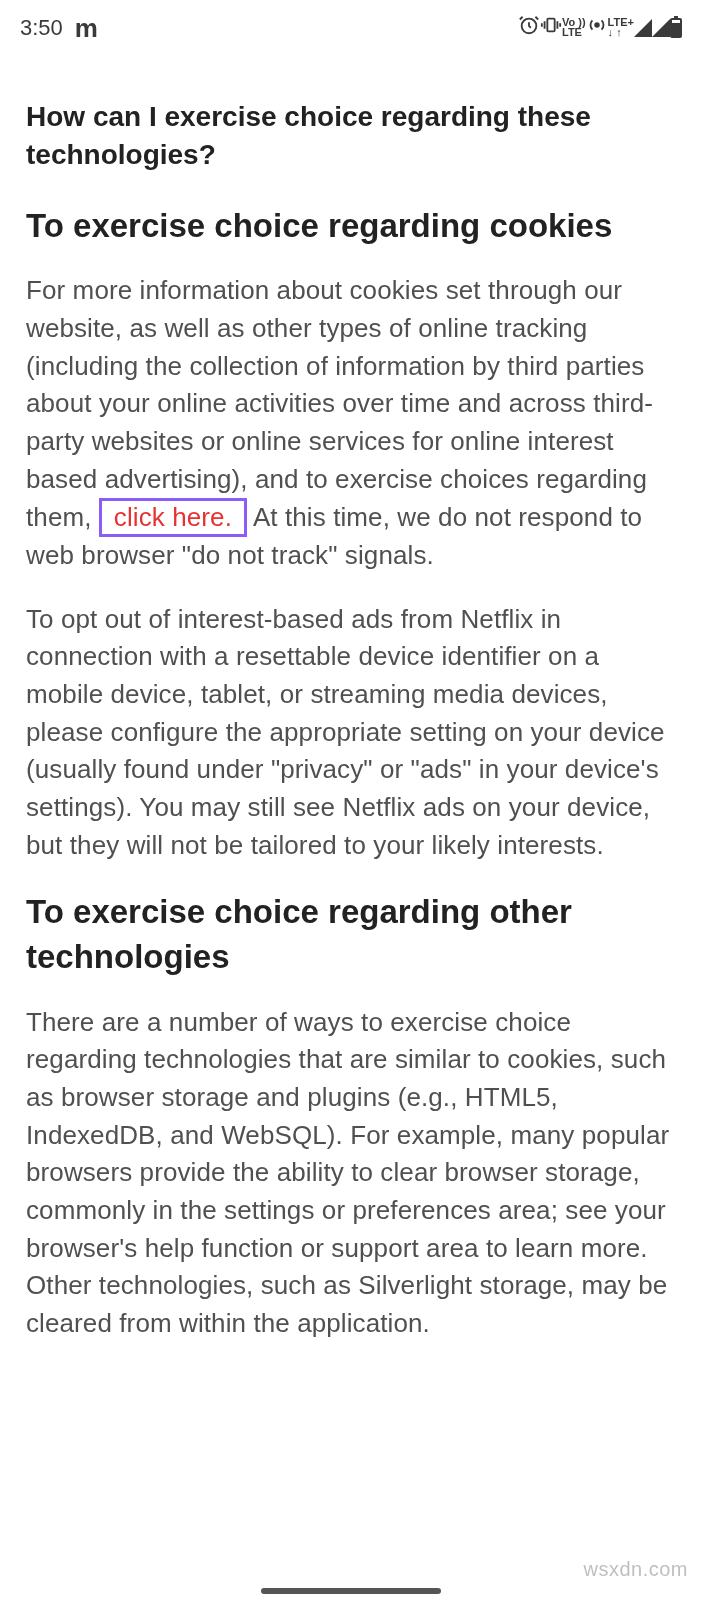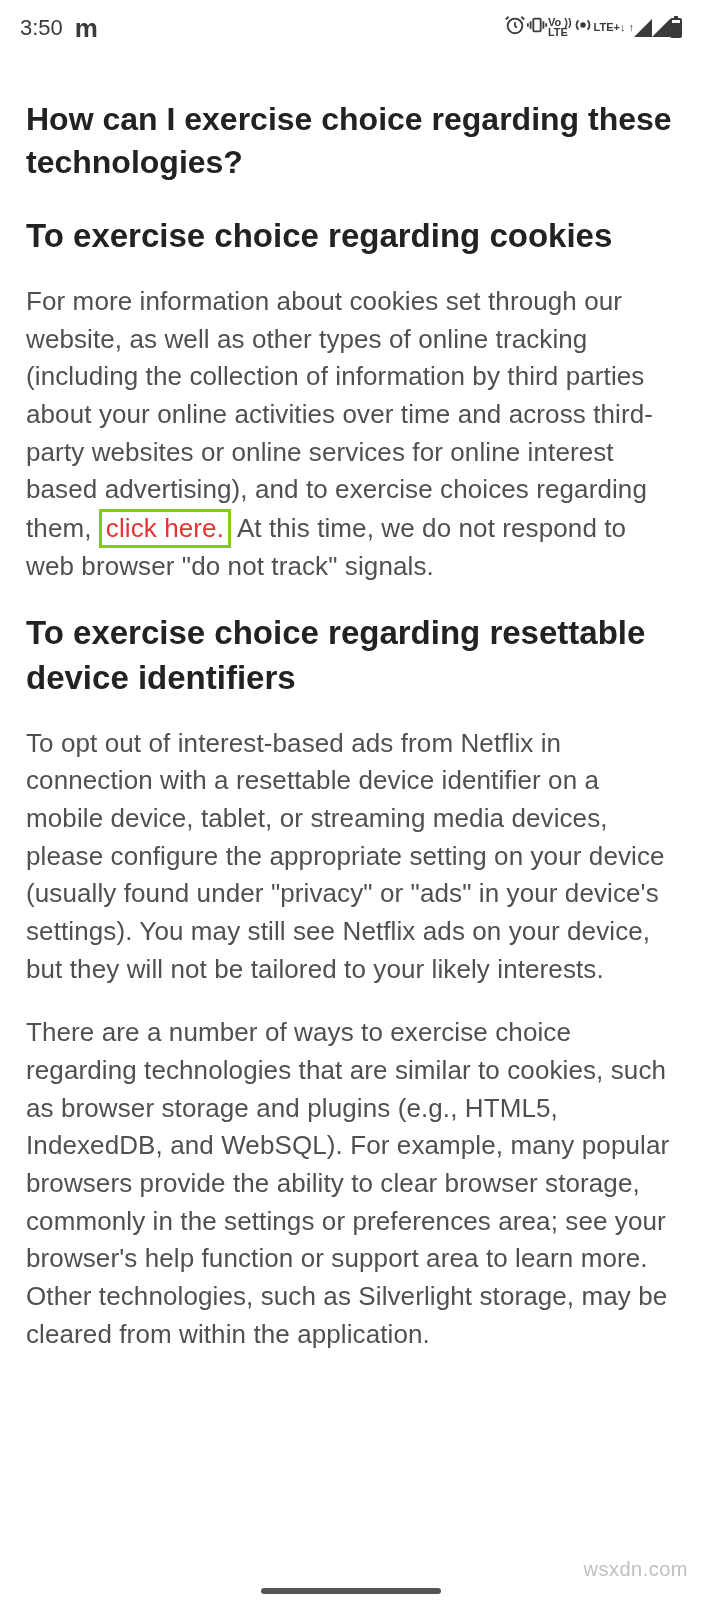--- a/index.html
+++ b/index.html
@@ -2,30 +2,30 @@
 <html><head>
 <meta charset="utf-8">
 <style>
   * { box-sizing: border-box; margin: 0; padding: 0; }
   html, body { width: 702px; height: 1600px; background: #fff; font-family: Arial, Helvetica, sans-serif; color: #212121; overflow: hidden; }
   .status-bar { height: 56px; display: flex; align-items: center; justify-content: space-between; padding: 0 20px; font-size: 22px; color: #3a3a3a; }
   .status-left { display: flex; align-items: center; gap: 12px; }
   .status-right { display: flex; align-items: center; }
   .m-icon { font-weight: 700; font-size: 26px; letter-spacing: -2px; }
   .lte-block { display: flex; flex-direction: column; line-height: 0.9; font-size: 11px; font-weight: 600; text-align: left; }
-  .lteplus { display: flex; line-height: 0.9; font-size: 11px; font-weight: 600; text-align: left; }
+  .lteplus { display: flex; flex-direction: column; line-height: 0.9; font-size: 11px; font-weight: 600; text-align: left; }
   .tri { width: 0; height: 0; border-style: solid; border-width: 0 0 18px 18px; border-color: transparent transparent #3a3a3a transparent; }
   .batt { width: 12px; height: 20px; border: 2px solid #3a3a3a; border-radius: 2px; position: relative; }
   .batt::before { content: ""; position: absolute; top: -4px; left: 2px; width: 4px; height: 2px; background: #3a3a3a; }
   .batt::after { content: ""; position: absolute; bottom: 0; left: 0; right: 0; height: 80%; background: #3a3a3a; }
   .content { padding: 28px 26px 10px 26px; }
-  h2 { font-size: 32px; font-weight: 700; line-height: 1.35; margin: 14px 0 30px 0; color: #222; }
+  h2 { font-size: 28px; font-weight: 700; line-height: 1.35; margin: 14px 0 30px 0; color: #222; }
   h3 { font-size: 33px; font-weight: 700; line-height: 1.35; margin: 22px 0 24px 0; color: #222; }
   p { font-size: 26px; font-weight: 400; line-height: 1.45; color: #505050; margin-bottom: 26px; letter-spacing: 0.1px; }
-  .highlight-box { border: 3px solid #84cc16; display: inline-block; padding: 0 4px; line-height: 1.25; }
+  .highlight-box { border: 3px solid #8b5cf6; display: inline-block; padding: 0 12px; line-height: 1.25; }
   .link-text { color: #e63232; }
   .watermark { position: fixed; bottom: 19px; right: 14px; font-size: 20px; color: #bfbfbf; letter-spacing: 0.5px; }
   .nav-handle { position: fixed; bottom: 6px; left: 50%; transform: translateX(-50%); width: 180px; height: 6px; background: #555; border-radius: 3px; }
 </style>
 </head>
 <body>
 
 <div class="status-bar">
   <div class="status-left">
     <span>3:50</span>
@@ -67,23 +67,23 @@
 <div class="content">
   <h2>How can I exercise choice regarding these technologies?</h2>
 
   <h3>To exercise choice regarding cookies</h3>
 
   <p>
     <span>For more information about cookies set through our website, as well as other types of online tracking (including the collection of information by third parties about your online activities over time and across third-party websites or online services for online interest based advertising), and to exercise choices regarding them,</span>
     <span class="highlight-box"><span class="link-text"> click here.</span></span><span> At this time, we do not respond to web browser "do not track" signals.</span>
   </p>
 
-  <h3>To exercise choice regarding resettable device identifiers</h3>
 
   <p>To opt out of interest-based ads from Netflix in connection with a resettable device identifier on a mobile device, tablet, or streaming media devices, please configure the appropriate setting on your device (usually found under "privacy" or "ads" in your device's settings). You may still see Netflix ads on your device, but they will not be tailored to your likely interests.</p>
 
+  <h3>To exercise choice regarding other technologies</h3>
 
   <p>There are a number of ways to exercise choice regarding technologies that are similar to cookies, such as browser storage and plugins (e.g., HTML5, IndexedDB, and WebSQL). For example, many popular browsers provide the ability to clear browser storage, commonly in the settings or preferences area; see your browser's help function or support area to learn more. Other technologies, such as Silverlight storage, may be cleared from within the application.</p>
 
 </div>
 
 <div class="watermark">wsxdn.com</div>
 <div class="nav-handle"></div>
 
 </body></html>

